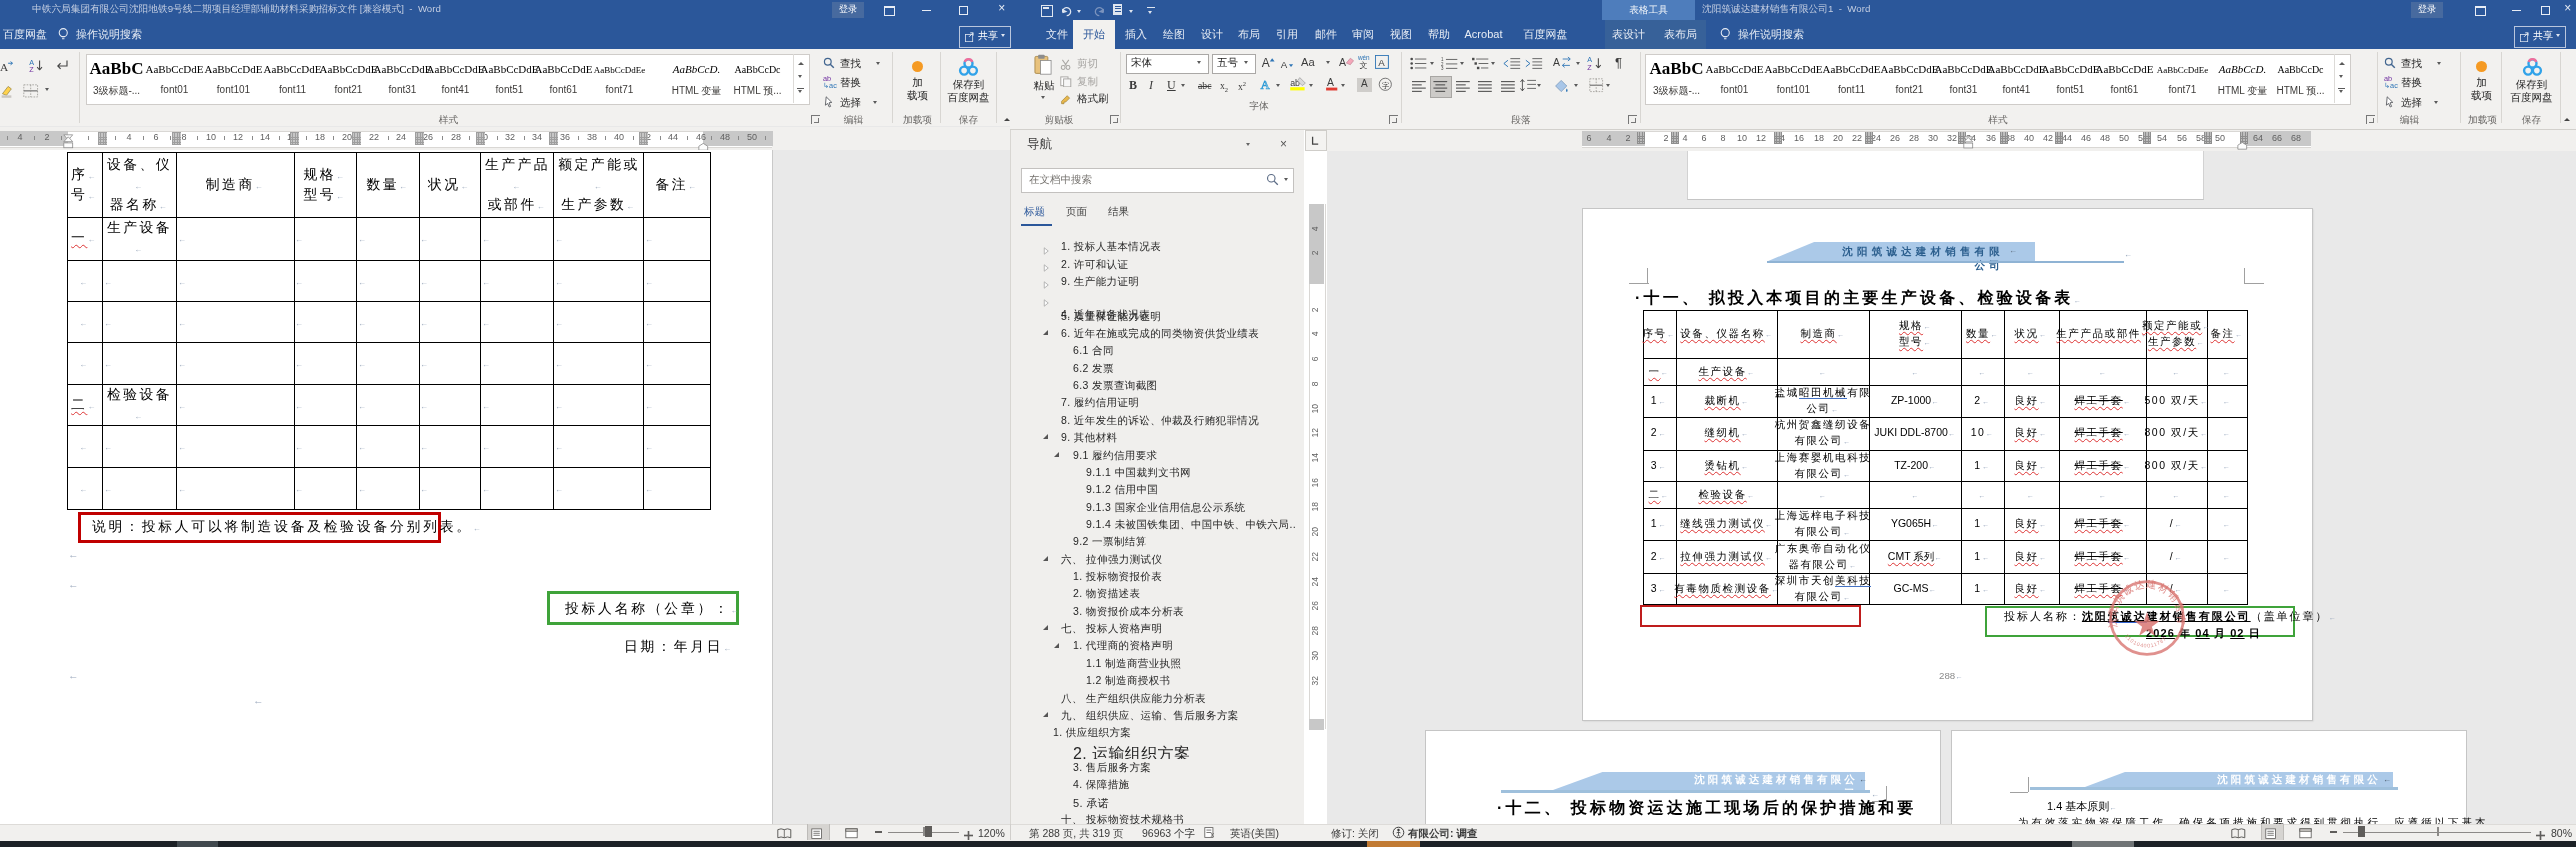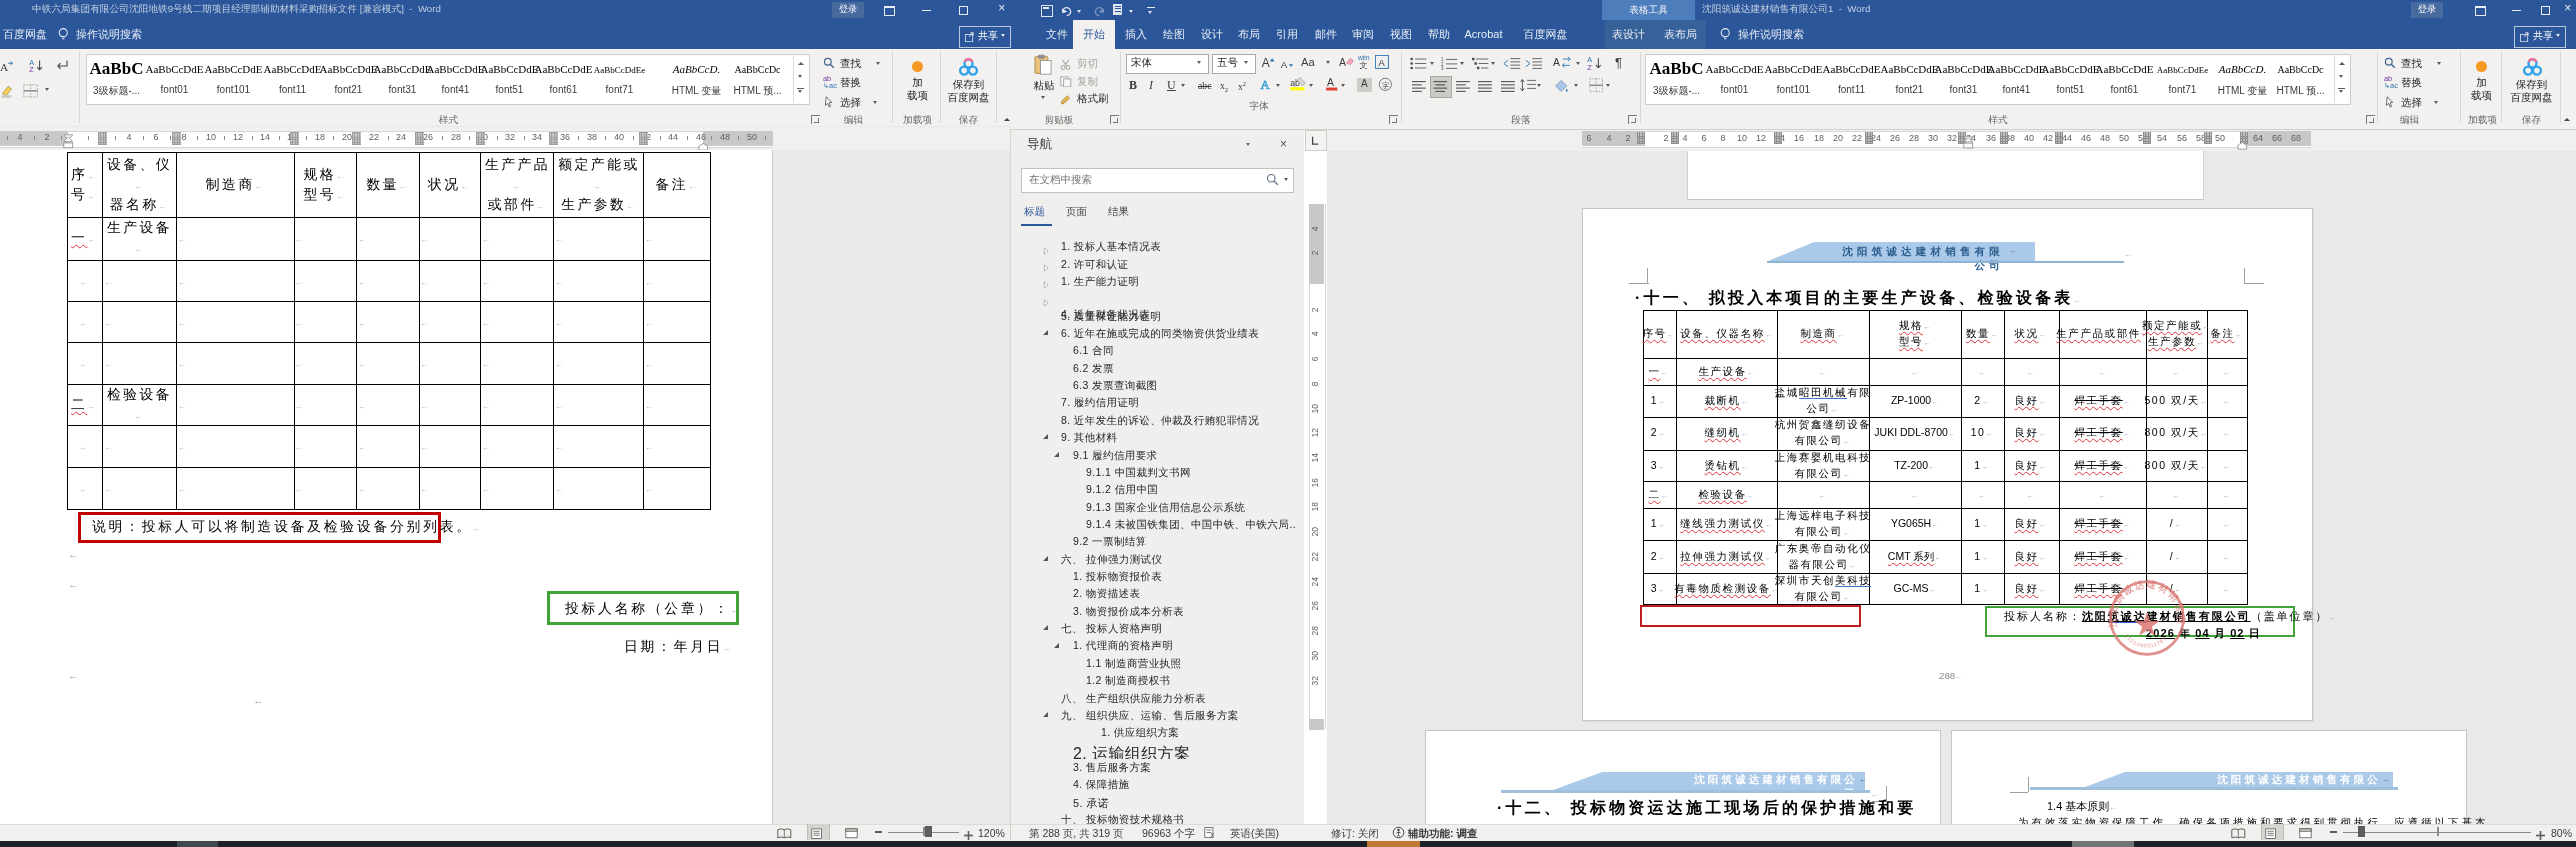--- a/index.html
+++ b/index.html
@@ -1309,21 +1309,21 @@
       <path d="M1.5 1 L6.5 5 L1.5 9 Z" fill="#fdfdfd" stroke="#a6a6a6"></path>
     </svg></div>
 <div class="a" style="left:1061px;top:240px;width:234px;height:14.6px;font-size:10.5px;color:#262626;white-space:nowrap;overflow:hidden;letter-spacing:0.4px">1. 投标人基本情况表</div>
 <div class="a" style="left:1043px;top:260px;width:6.5px;height:8px"><svg width="6.5" height="8" viewBox="0 0 8 10">
       <path d="M1.5 1 L6.5 5 L1.5 9 Z" fill="#fdfdfd" stroke="#a6a6a6"></path>
     </svg></div>
 <div class="a" style="left:1061px;top:258px;width:234px;height:14.6px;font-size:10.5px;color:#262626;white-space:nowrap;overflow:hidden;letter-spacing:0.4px">2. 许可和认证</div>
 <div class="a" style="left:1043px;top:277px;width:6.5px;height:8px"><svg width="6.5" height="8" viewBox="0 0 8 10">
       <path d="M1.5 1 L6.5 5 L1.5 9 Z" fill="#fdfdfd" stroke="#a6a6a6"></path>
     </svg></div>
-<div class="a" style="left:1061px;top:275px;width:234px;height:14.6px;font-size:10.5px;color:#262626;white-space:nowrap;overflow:hidden;letter-spacing:0.4px">1. 生产能力证明</div>
+<div class="a" style="left:1061px;top:275px;width:234px;height:14.6px;font-size:10.5px;color:#262626;white-space:nowrap;overflow:hidden;letter-spacing:0.4px">9. 生产能力证明</div>
 <div class="a" style="left:1043px;top:295px;width:6.5px;height:8px"><svg width="6.5" height="8" viewBox="0 0 8 10">
       <path d="M1.5 1 L6.5 5 L1.5 9 Z" fill="#fdfdfd" stroke="#a6a6a6"></path>
     </svg></div>
 <div class="a" style="left:1061px;top:308px;width:234px;height:14.6px;font-size:10.5px;color:#262626;white-space:nowrap;overflow:hidden;letter-spacing:0.4px">4. 近年财务状况表</div>
 <div class="a" style="left:1061px;top:310px;width:234px;height:14.6px;font-size:10.5px;color:#262626;white-space:nowrap;overflow:hidden;letter-spacing:0.4px">5. 质量保证能力证明</div>
 <div class="a" style="left:1043px;top:330px">
     <div class="tri-e"></div>
   </div>
 <div class="a" style="left:1061px;top:327px;width:234px;height:14.6px;font-size:10.5px;color:#262626;white-space:nowrap;overflow:hidden;letter-spacing:0.4px">6. 近年在施或完成的同类物资供货业绩表</div>
 <div class="a" style="left:1073px;top:344px;width:222px;height:14.6px;font-size:10.5px;color:#262626;white-space:nowrap;overflow:hidden;letter-spacing:0.4px">6.1 合同</div>
@@ -1359,21 +1359,21 @@
     <div class="tri-e"></div>
   </div>
 <div class="a" style="left:1073px;top:639px;width:222px;height:14.6px;font-size:10.5px;color:#262626;white-space:nowrap;overflow:hidden;letter-spacing:0.4px">1. 代理商的资格声明</div>
 <div class="a" style="left:1086px;top:657px;width:209px;height:14.6px;font-size:10.5px;color:#262626;white-space:nowrap;overflow:hidden;letter-spacing:0.4px">1.1 制造商营业执照</div>
 <div class="a" style="left:1086px;top:674px;width:209px;height:14.6px;font-size:10.5px;color:#262626;white-space:nowrap;overflow:hidden;letter-spacing:0.4px">1.2 制造商授权书</div>
 <div class="a" style="left:1061px;top:692px;width:234px;height:14.6px;font-size:10.5px;color:#262626;white-space:nowrap;overflow:hidden;letter-spacing:0.4px">八、 生产组织供应能力分析表</div>
 <div class="a" style="left:1043px;top:712px">
     <div class="tri-e"></div>
   </div>
 <div class="a" style="left:1061px;top:709px;width:234px;height:14.6px;font-size:10.5px;color:#262626;white-space:nowrap;overflow:hidden;letter-spacing:0.4px">九、 组织供应、运输、售后服务方案</div>
-<div class="a" style="left:1101px;top:726px;width:222px;height:14.6px;font-size:10.5px;color:#262626;white-space:nowrap;overflow:hidden;letter-spacing:0.4px">1. 供应组织方案</div>
+<div class="a" style="left:1053px;top:726px;width:222px;height:14.6px;font-size:10.5px;color:#262626;white-space:nowrap;overflow:hidden;letter-spacing:0.4px">1. 供应组织方案</div>
 <div class="a" style="left:1073px;top:744px;width:222px;height:14.6px;font-size:16px;color:#262626;white-space:nowrap;overflow:hidden;letter-spacing:0.4px">2. 运输组织方案</div>
 <div class="a" style="left:1073px;top:761px;width:222px;height:14.6px;font-size:10.5px;color:#262626;white-space:nowrap;overflow:hidden;letter-spacing:0.4px">3. 售后服务方案</div>
 <div class="a" style="left:1073px;top:778px;width:222px;height:14.6px;font-size:10.5px;color:#262626;white-space:nowrap;overflow:hidden;letter-spacing:0.4px">4. 保障措施</div>
 <div class="a" style="left:1073px;top:796px;width:222px;height:14.6px;font-size:11px;color:#262626;white-space:nowrap;overflow:hidden;letter-spacing:0.4px">5. 承诺</div>
 <div class="a" style="left:1061px;top:813px;width:234px;height:14.6px;font-size:10.5px;color:#262626;white-space:nowrap;overflow:hidden;letter-spacing:0.4px">十、 投标物资技术规格书</div>
 <div class="a" style="left:0;top:824px;width:2576px;height:16px;background:#f1f0ee;border-top:0.8px solid #dddbd8"></div>
 <div class="a" style="left:1010px;top:824px;width:0.8px;height:16px;background:#d0cecb"></div>
 <div class="a" style="left:777px;top:827px;width:14.6px;height:11.4px"><svg width="14.6" height="11.4" viewBox="0 0 18 14">
       <path d="M1 2 Q5 0 9 2 Q13 0 17 2 V12 Q13 10 9 12 Q5 10 1 12 Z" fill="none" stroke="#5c5a58" stroke-width="1.2"></path>
       <line x1="9" y1="2" x2="9" y2="12" stroke="#5c5a58"></line>
@@ -1406,21 +1406,21 @@
       <line x1="3" y1="8" x2="9" y2="8" stroke="#5c5a58"></line>
       <text x="8" y="13" font-size="9" fill="#5c5a58">x</text>
     </svg></div>
 <div class="a" style="left:1230px;top:827px;font-size:10.5px;color:#3b3b3b;white-space:nowrap">英语(美国)</div>
 <div class="a" style="left:1331px;top:827px;font-size:10.5px;color:#3b3b3b;white-space:nowrap">修订: 关闭</div>
 <div class="a" style="left:1392px;top:826px;width:13px;height:13px"><svg width="13" height="13" viewBox="0 0 16 16">
       <circle cx="8" cy="8" r="6.5" fill="none" stroke="#3b3b3b" stroke-width="1.2"></circle>
       <circle cx="8" cy="5" r="1.5" fill="#3b3b3b"></circle>
       <path d="M8 7 V11 M5.5 8.5 L8 7.5 L10.5 8.5 M6.5 13 L8 11 L9.5 13" stroke="#3b3b3b" fill="none"></path>
     </svg></div>
-<div class="a" style="left:1408px;top:827px;font-weight:bold;font-size:10.5px;color:#3b3b3b;white-space:nowrap">辅助功能: 调查</div>
+<div class="a" style="left:1408px;top:827px;font-weight:bold;font-size:10.5px;color:#3b3b3b;white-space:nowrap">有限公司: 调查</div>
 <div class="a" style="left:2231px;top:827px;width:14.6px;height:11.4px"><svg width="14.6" height="11.4" viewBox="0 0 18 14">
       <path d="M1 2 Q5 0 9 2 Q13 0 17 2 V12 Q13 10 9 12 Q5 10 1 12 Z" fill="none" stroke="#5c5a58" stroke-width="1.2"></path>
       <line x1="9" y1="2" x2="9" y2="12" stroke="#5c5a58"></line>
     </svg></div>
 <div class="a" style="left:2261px;top:824px;width:21px;height:16px;background:#d6d4d1;border-left:0.8px solid #bdbbb8;border-right:0.8px solid #bdbbb8"></div>
 <div class="a" style="left:2265px;top:827px;width:12px;height:11.4px"><svg width="12" height="11.4" viewBox="0 0 15 14">
       <rect x="1" y="1" width="12" height="12" fill="#fff" stroke="#5c5a58"></rect>
       <line x1="3" y1="4" x2="11" y2="4" stroke="#5c5a58"></line>
       <line x1="3" y1="6.5" x2="11" y2="6.5" stroke="#5c5a58"></line>
       <line x1="3" y1="9" x2="11" y2="9" stroke="#5c5a58"></line>

